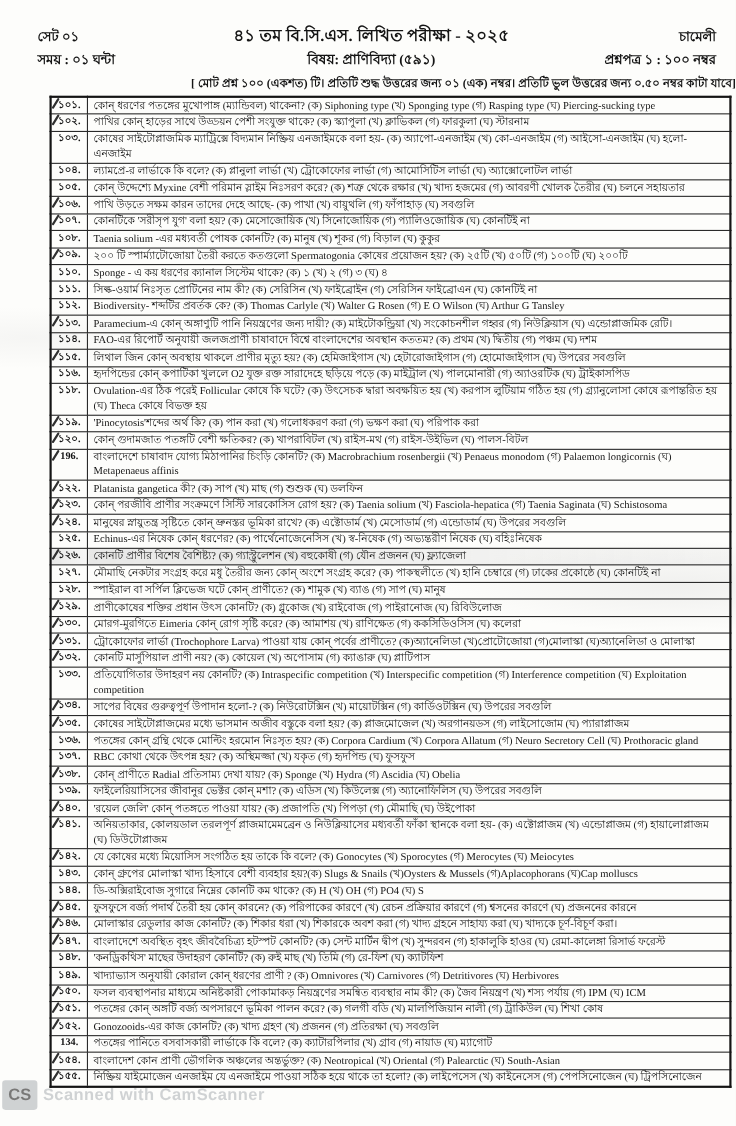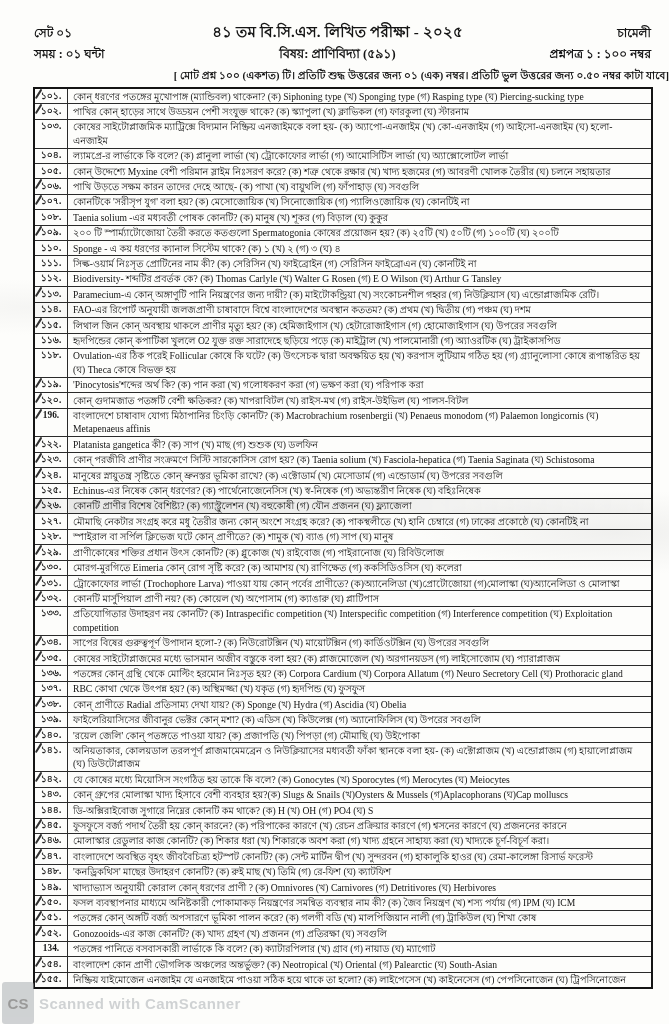--- a/index.html
+++ b/index.html
@@ -24,21 +24,21 @@
   .hrow .center{flex:1;text-align:center;}
   .hrow .right{width:160px;text-align:right;font-size:12px;}
   .title-main{font-size:15px;letter-spacing:.2px;}
   .subject{font-size:12.5px;}
   .instruction{
     text-align:right;font-weight:bold;font-size:10.5px;
     margin:3px 0 2px 0;letter-spacing:.1px;
   }
   
   table.qtable{
-    margin-left:33px;width:620px;table-layout:fixed;
+    margin-left:45px;width:620px;table-layout:fixed;
     border-collapse:collapse;border:2px solid #141414;
     font-size:9.6px;line-height:13.4px;
   }
   table.qtable td{border:1.2px solid #2a2a2a;vertical-align:top;}
   td.num{
     width:30px;text-align:center;padding:.5px 1px;
     position:relative;font-weight:bold;font-size:9.3px;
   }
   td.q{padding:.5px 5px .5px 5px;word-wrap:break-word;}
   tr.shade td{background:linear-gradient(to right, rgba(185,185,185,.30), rgba(215,215,215,.16));}
@@ -46,22 +46,22 @@
     position:absolute;left:-2px;top:4px;width:11px;height:1.8px;
     background:#303030;transform:rotate(-58deg);border-radius:2px;
   }
   
   .watermark{
     position:absolute;left:2px;top:982px;z-index:6;
     display:flex;align-items:center;gap:5px;opacity:.52;pointer-events:none;
     font-family:"Liberation Sans","DejaVu Sans",sans-serif;
   }
   .wm-logo{
-    width:32px;height:42px;border-radius:3px;background:#a7abb0;
-    color:#404040;font-weight:bold;font-size:15px;
+    width:32px;height:27px;border-radius:3px;background:#a7abb0;
+    color:#000000;font-weight:bold;font-size:15px;
     display:flex;align-items:center;justify-content:center;
   }
   .wm-text{color:#a7abb0;font-size:15px;font-weight:bold;letter-spacing:.4px;}
 </style>
 </head>
 <body>
 
 <div class="page">
 
   <div class="header">

